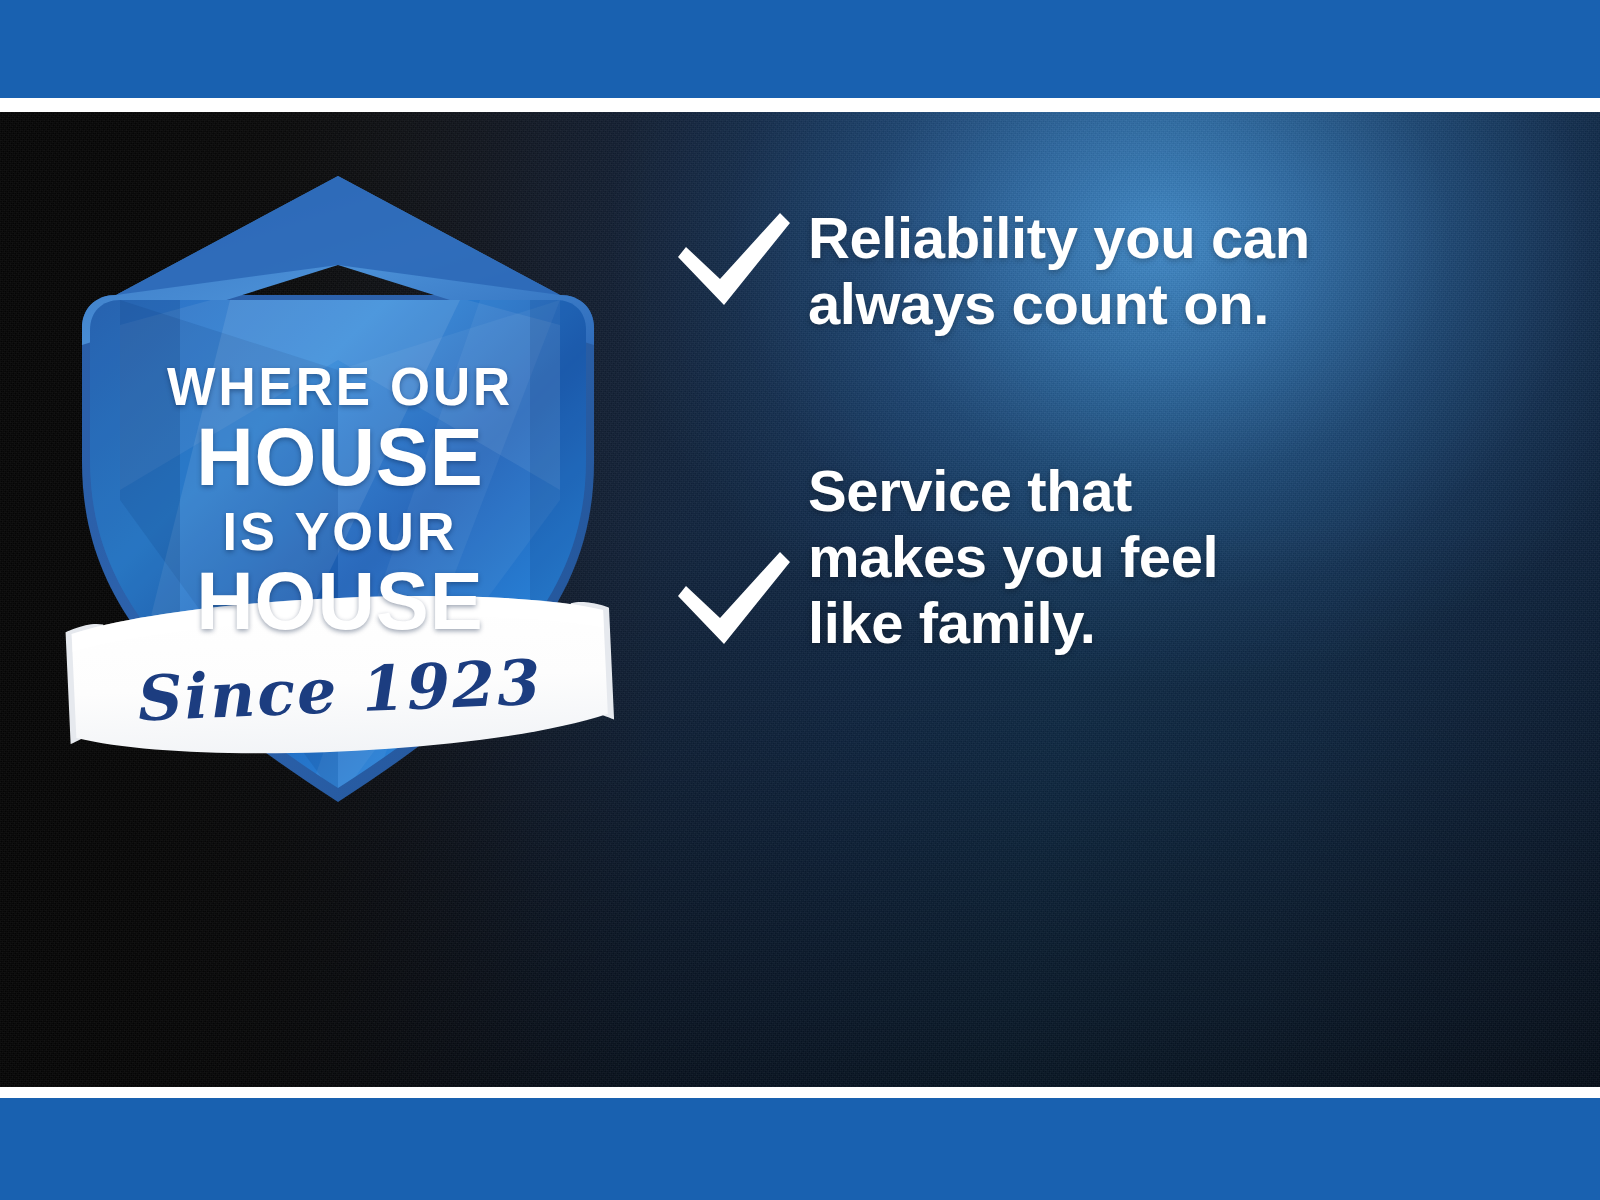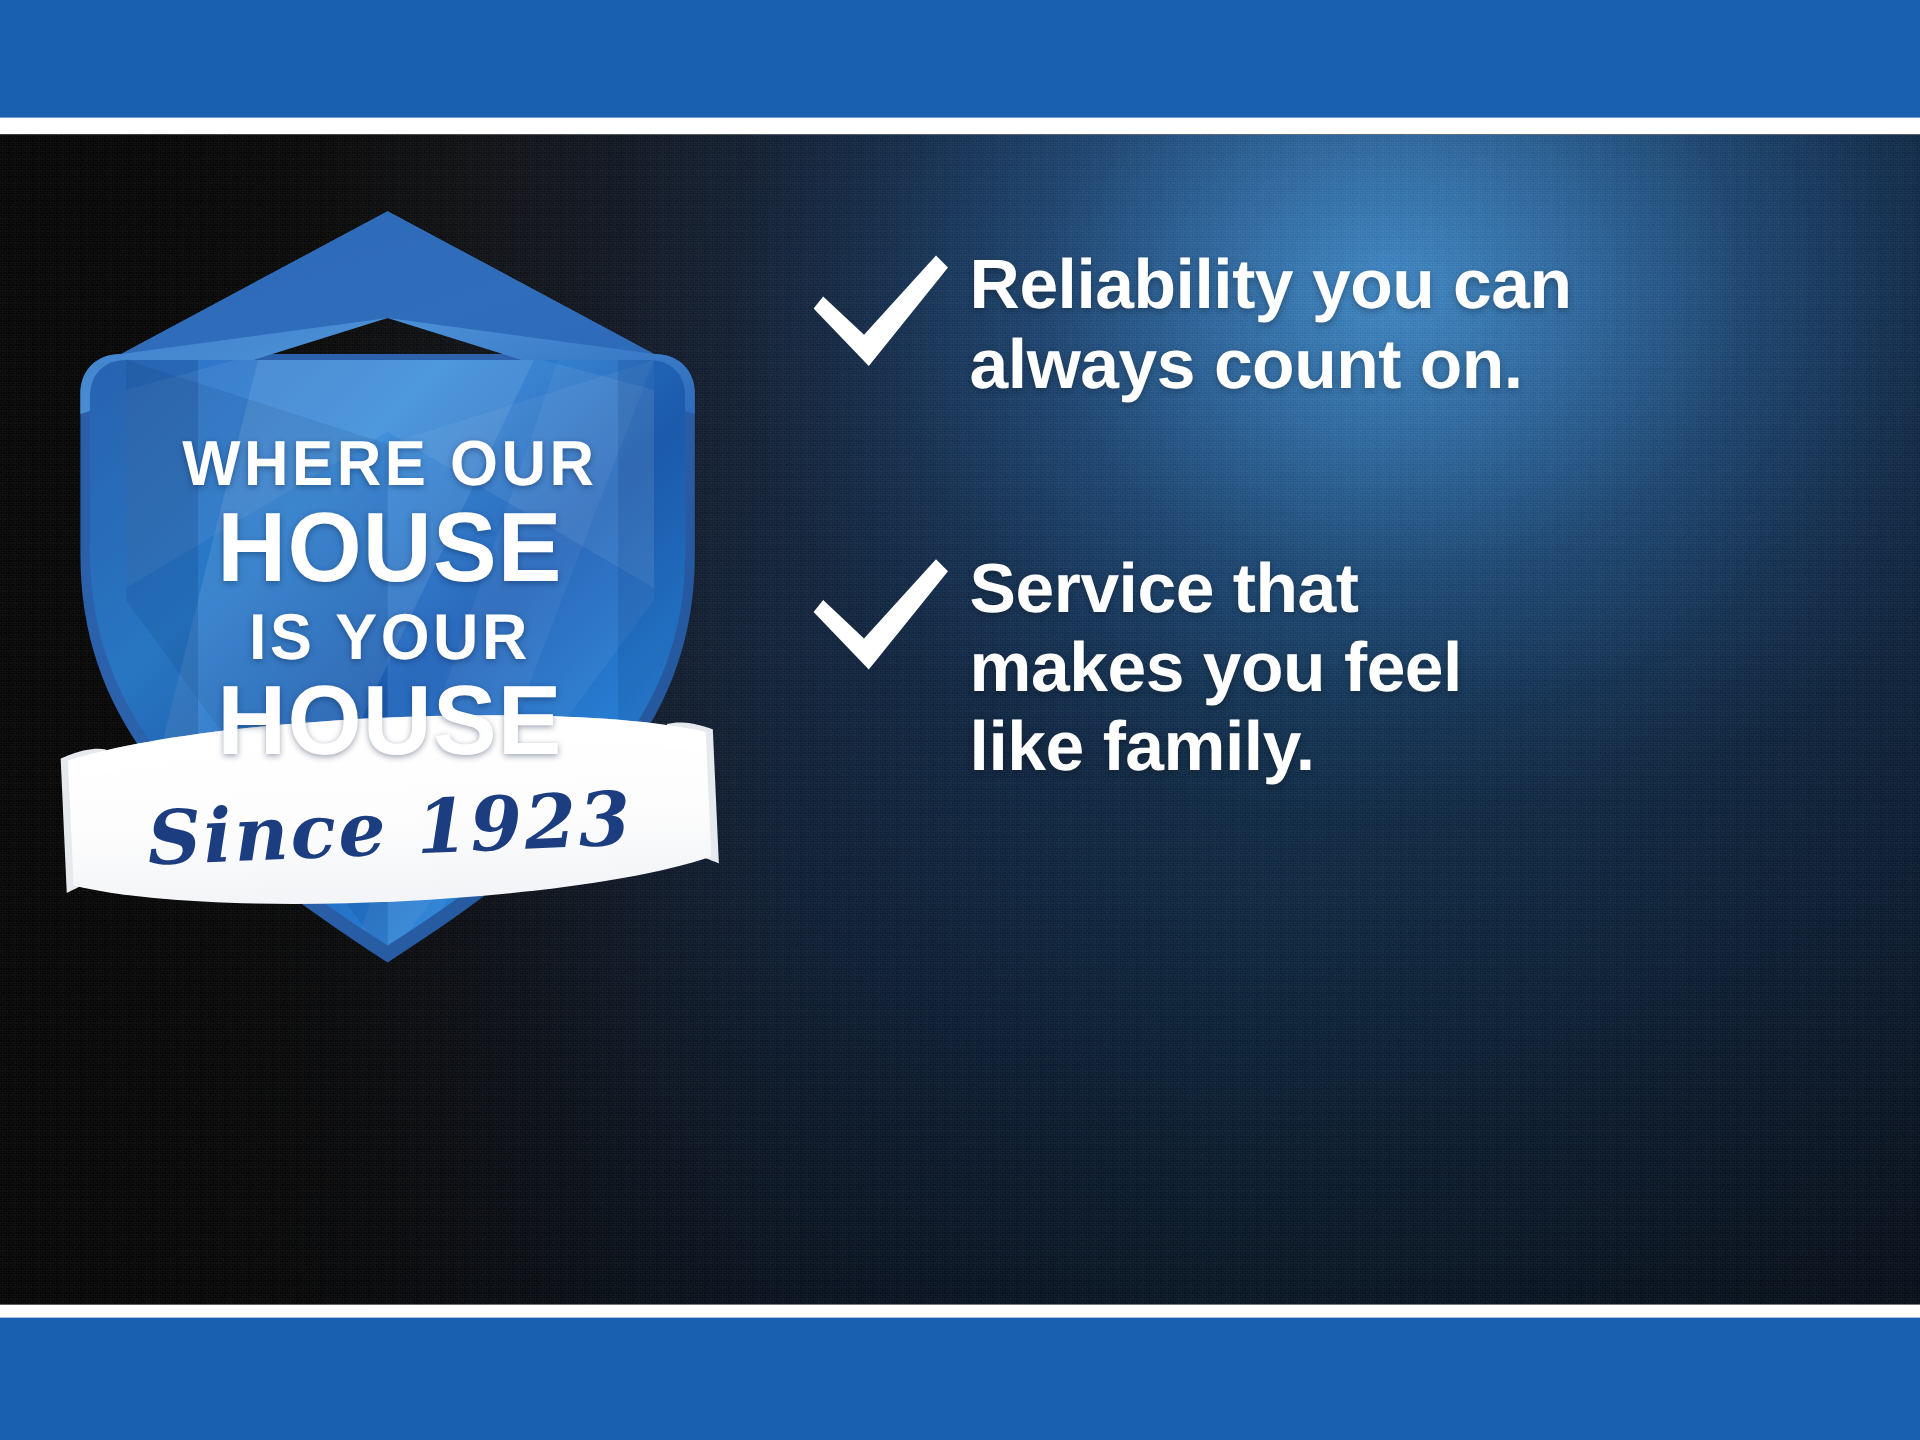--- a/index.html
+++ b/index.html
@@ -75,21 +75,21 @@
   #grain{
     position:absolute;inset:0;opacity:.40;pointer-events:none;
     background-image:
       repeating-linear-gradient(0deg,rgba(255,255,255,.055) 0 1px,rgba(0,0,0,.05) 1px 2px),
       repeating-linear-gradient(90deg,rgba(255,255,255,.045) 0 1px,rgba(0,0,0,.045) 1px 2px),
       repeating-linear-gradient(37deg,rgba(255,255,255,.035) 0 1px,rgba(0,0,0,.03) 1px 3px),
       repeating-linear-gradient(121deg,rgba(255,255,255,.03) 0 1px,rgba(0,0,0,.03) 1px 3px);
   }
 
   
-  #logo{position:absolute;left:45px;top:160px;width:560px;height:660px;}
+  #logo{position:absolute;left:60px;top:160px;width:560px;height:660px;}
   #logo svg{display:block;width:560px;height:660px;overflow:visible;}
 
   
   .wm{
     position:absolute;left:0;width:560px;text-align:center;
     color:#ffffff;font-family:"Liberation Sans","DejaVu Sans",sans-serif;
     font-weight:700;letter-spacing:.5px;line-height:1;
     white-space:nowrap;
     text-shadow:0 2px 5px rgba(5,25,60,.40);
   }
@@ -106,21 +106,21 @@
     font-style:italic;font-weight:700;
     font-size:62px;letter-spacing:2px;line-height:1;
     transform:rotate(-2.4deg);
     white-space:nowrap;
   }
 
   
   #list{position:absolute;left:668px;top:112px;width:900px;height:975px;}
   .row{position:absolute;left:0;display:flex;align-items:flex-start;}
   #row0{top:93px;}
-  #row1{top:346px;}
+  #row1{top:346px;align-items:flex-end;}
   #row2{top:645px;}
 
   .check{flex:0 0 auto;width:128px;height:112px;margin-right:12px;}
   .check svg{display:block;width:128px;height:112px;}
 
   .copy{
     color:#ffffff;
     font-family:"Liberation Sans","DejaVu Sans",sans-serif;
     font-weight:700;
     font-size:58px;

